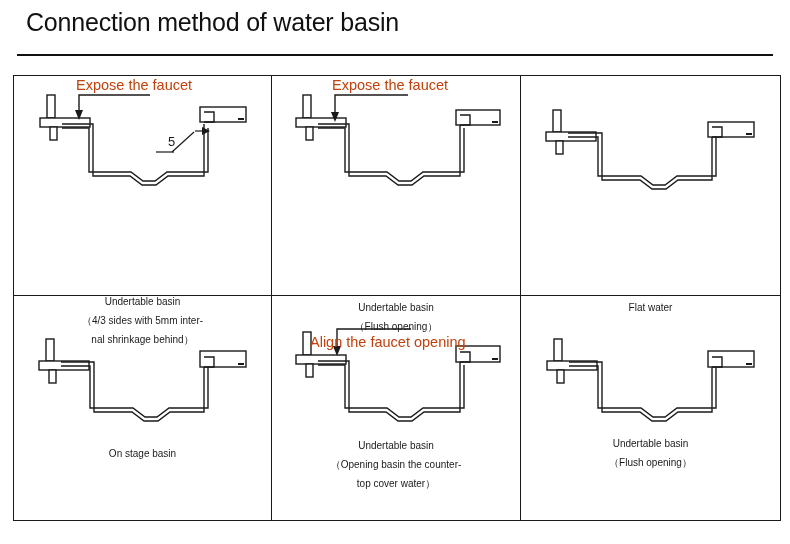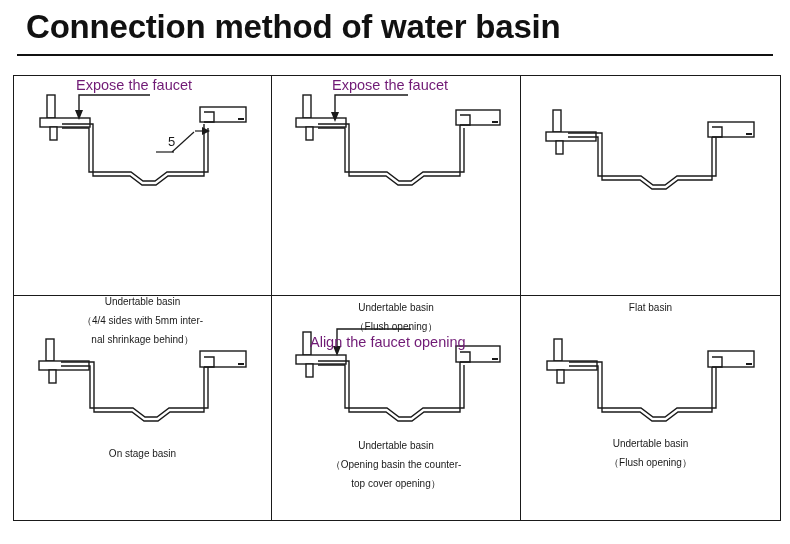--- a/index.html
+++ b/index.html
@@ -14,22 +14,22 @@
     color: #1a1a1a;
     overflow: hidden;
     position: relative;
   }
 
   
   #page-title {
     position: absolute;
     left: 26px;
     top: 8px;
-    font-size: 33px;
-    font-weight: bold;
+    font-size: 25px;
+    font-weight: normal;
     letter-spacing: -0.2px;
     color: #111111;
     white-space: nowrap;
   }
   #title-rule {
     position: absolute;
     left: 17px;
     top: 54px;
     width: 756px;
     height: 2px;
@@ -72,21 +72,21 @@
     display: block;
   }
   .drawing.top    { top: 14px; }
   .drawing.bottom { top: 40px; }
   .drawing.bottom.c5 { top: 28px; }
 
   
   .callout {
     position: absolute;
     font-size: 14.5px;
-    color: #701a75;
+    color: #c2410c;
     white-space: nowrap;
     font-family: "Liberation Sans", sans-serif;
   }
 
   
   .caption {
     position: absolute;
     left: 0;
     width: 100%;
     text-align: center;
@@ -155,21 +155,21 @@
             <path d="M170,37 L178,41 L170,45 Z" fill="#1a1a1a" stroke="none"></path>
           </g>
         </svg>
 
         <div class="callout" style="left:62px; top:1px;">Expose the faucet</div>
 
         <div class="dim-label" style="left:154px; top:58px;">5</div>
 
         <div class="caption cap-1">
           <span class="line">Undertable basin</span>
-          <span class="line">（4/4 sides with 5mm inter-</span>
+          <span class="line">（4/3 sides with 5mm inter-</span>
           <span class="line">nal shrinkage behind）</span>
         </div>
       </div>
     </td>
 
     <td class="col-b">
       <div class="cell-inner">
         <svg class="drawing top" width="216" height="96" viewBox="0 0 216 96">
           <g fill="none" stroke="#1a1a1a" stroke-width="1.4">
             <rect x="15" y="5" width="8" height="23" fill="#fff"></rect>
@@ -205,21 +205,21 @@
             <rect x="16" y="33" width="7" height="13" fill="#fff"></rect>
             <path d="M28,25 L62,25 L62,72 L100,72 L112,81 L126,81 L138,72 L172,72 L172,25" fill="none"></path>
             <path d="M28,29 L58,29 L58,68 L101,68 L113,77 L125,77 L137,68 L176,68 L176,29" fill="none"></path>
             <rect x="168" y="14" width="46" height="15" fill="#fff"></rect>
             <path d="M172,29 L182,29 L182,19 L172,19"></path>
             <path d="M206,26 L212,26" stroke-width="2"></path>
           </g>
         </svg>
 
         <div class="caption cap-3">
-          <span class="line">Flat basin</span>
+          <span class="line">Flat water</span>
         </div>
       </div>
     </td>
   </tr>
 
   <tr class="row-bottom">
 
     <td class="col-a">
       <div class="cell-inner">
         <svg class="drawing bottom" width="222" height="90" viewBox="0 0 222 90">
@@ -258,21 +258,21 @@
             <path d="M123,5 L49,5 L49,28"></path>
             <path d="M45,22 L49,32 L53,22 Z" fill="#1a1a1a" stroke="none"></path>
           </g>
         </svg>
 
         <div class="callout" style="left:38px; top:38px;">Align the faucet opening</div>
 
         <div class="caption cap-5">
           <span class="line">Undertable basin</span>
           <span class="line">（Opening basin the counter-</span>
-          <span class="line">top cover opening）</span>
+          <span class="line">top cover water）</span>
         </div>
       </div>
     </td>
 
     <td class="col-c">
       <div class="cell-inner">
         <svg class="drawing bottom" width="222" height="90" viewBox="0 0 222 90">
           <g fill="none" stroke="#1a1a1a" stroke-width="1.4">
             <rect x="14" y="3" width="8" height="22" fill="#fff"></rect>
             <rect x="7" y="25" width="50" height="9" fill="#fff"></rect>

